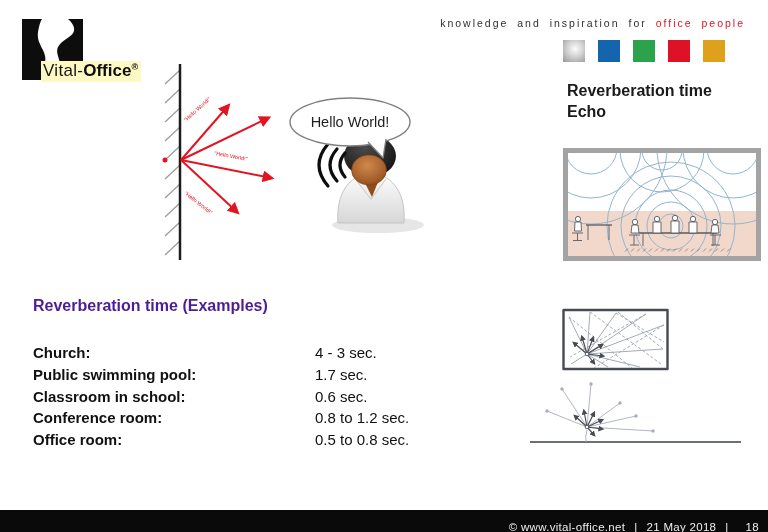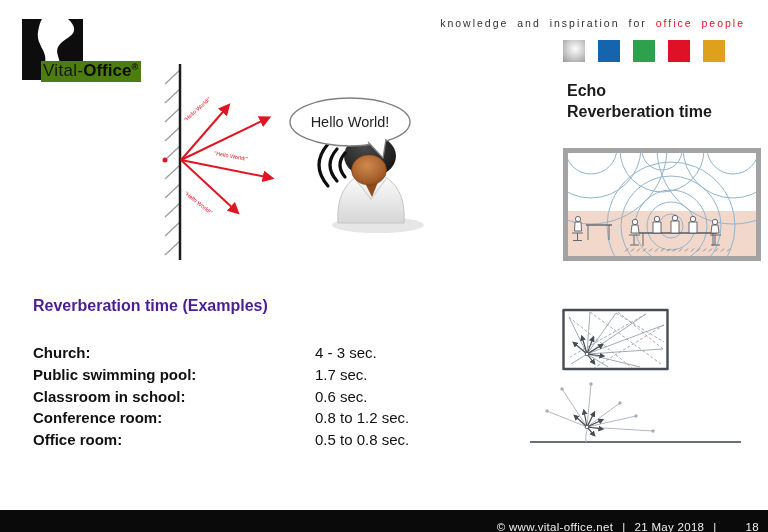--- a/index.html
+++ b/index.html
@@ -2,21 +2,21 @@
 <html><head>
 <meta charset="utf-8">
 <style>
   html,body{margin:0;padding:0;background:#e8e8e8;}
   .slide{
     position:relative;width:768px;height:532px;background:#ffffff;
     overflow:hidden;font-family:"Liberation Sans",sans-serif;
   }
   
   .logo-mark{position:absolute;left:22px;top:19px;width:61px;height:61px;}
-  .brand{position:absolute;left:41px;top:61px;background:#4d7c0f;padding:0 3px 1px 2px;white-space:nowrap;}
+  .brand{position:absolute;left:41px;top:61px;background:#fef9c3;padding:0 3px 1px 2px;white-space:nowrap;}
   .brand-prefix{font-size:17px;font-weight:400;color:#171717;letter-spacing:.3px;}
   .brand-suffix{font-size:17px;font-weight:700;color:#0d0d0d;}
   .brand-reg{font-size:9px;font-weight:700;color:#0d0d0d;vertical-align:6px;}
   
   .tagline{position:absolute;top:17px;right:23px;font-size:10.5px;font-weight:400;
     letter-spacing:2px;word-spacing:4px;color:#2f2f2f;white-space:nowrap;}
   .tagline .red{color:#e11422;}
   .palette{position:absolute;left:563px;top:40px;display:flex;gap:13px;}
   .palette .sq{width:22px;height:22px;}
   .sq-silver{background-image:radial-gradient(circle at 55% 40%,rgba(255,255,255,.97) 0%,rgba(225,225,225,.35) 45%,rgba(110,110,110,.55) 100%);}
@@ -30,21 +30,21 @@
   
   .examples-title{position:absolute;left:33px;top:297px;font-size:16px;font-weight:700;color:#4c1d95;}
   .examples{position:absolute;left:33px;top:342px;}
   .ex-row{display:flex;height:21.7px;align-items:center;font-size:15px;color:#111;}
   .ex-label{width:282px;font-weight:700;}
   .ex-value{font-weight:400;}
   
   .footer{position:absolute;left:0;top:510px;width:768px;height:34px;background:#0a0a0a;
     display:flex;align-items:center;justify-content:flex-end;gap:9px;
     padding-right:9px;box-sizing:border-box;color:#ededed;font-size:11.5px;letter-spacing:.3px;}
-  .footer .page{margin-left:20px;}
+  .footer .page{margin-left:8px;}
 </style>
 </head>
 <body>
 
 <div class="slide">
 
   <svg class="logo-mark" viewBox="0 0 61 61">
     <rect x="0" y="0" width="61" height="61" fill="#0d0d0d"></rect>
     <path fill="#ffffff" d="M20,0 L46,0 C53,6 55,13 47,18 C38,24 33,28 36,37 L38,44 L23,44 C26,32 14,26 16,13 C17,7 18,3 20,0 Z"></path>
   </svg>
@@ -59,22 +59,22 @@
 
   <div class="palette">
     <div class="sq sq-silver" style="background-color: rgb(201, 201, 201);"></div>
     <div class="sq" style="background-color: rgb(21, 101, 174);"></div>
     <div class="sq" style="background-color: rgb(44, 162, 76);"></div>
     <div class="sq" style="background-color: rgb(223, 17, 38);"></div>
     <div class="sq" style="background-color: rgb(223, 161, 28);"></div>
   </div>
 
   <div class="topic">
+    <div>Reverberation time</div>
     <div>Echo</div>
-    <div>Reverberation time</div>
   </div>
 
   <svg class="echo-illu" width="310" height="225" viewBox="0 0 310 225">
     <defs>
       <marker id="ra" markerWidth="6" markerHeight="6" refX="7" refY="5" orient="auto" viewBox="0 0 10 10">
         <path d="M0,0 L10,5 L0,10 Z" fill="#e11422"></path>
       </marker>
       <radialGradient id="faceG" cx="45%" cy="35%" r="75%">
         <stop offset="0%" stop-color="#d08a4e"></stop>
           <stop offset="70%" stop-color="#a35d28"></stop>

